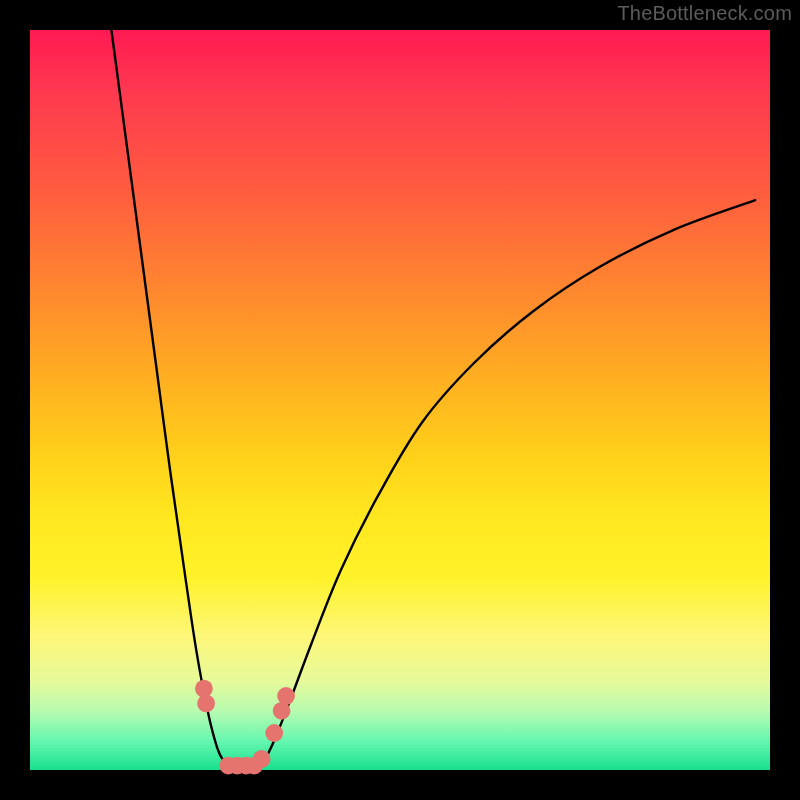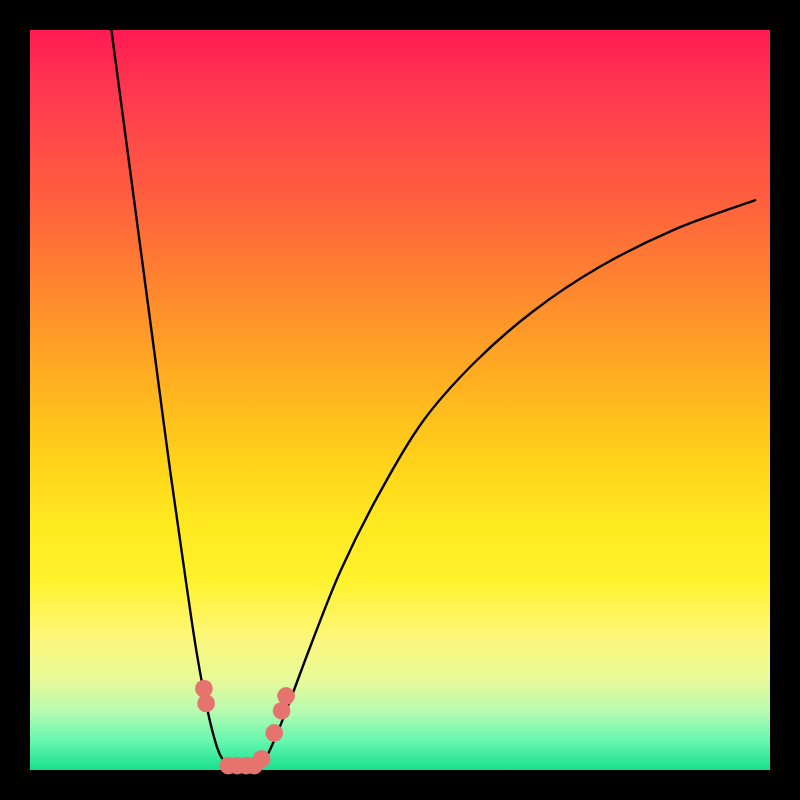--- a/index.html
+++ b/index.html
@@ -55,20 +55,21 @@
     top: 0;
     width: 740px;
     height: 740px;
     overflow: visible;
   }
 </style>
 </head>
 <body>
 
 <div class="frame">
+  <div class="watermark">TheBottleneck.com</div>
 
   <div class="plot-area">
     <svg class="curves" viewBox="0 0 740 740" preserveAspectRatio="none">
       <g id="series-group">
           <path d="M 81.4 0 C 84.06400000000001 19.98, 90.872 71.03999999999999, 96.2 111 C 101.528 150.96, 105.672 182.04000000000002, 111 222 C 116.328 261.96, 120.47200000000001 293.03999999999996, 125.80000000000001 332.99999999999994 C 131.12800000000001 372.9599999999999, 135.272 405.37199999999996, 140.6 444 C 145.928 482.62800000000004, 150.738 515.6320000000001, 155.4 547.6 C 160.062 579.568, 162.504 597.624, 166.5 621.6 C 170.496 645.576, 173.8704 663.4839999999999, 177.6 680.8 C 181.3296 698.116, 184.1564 708.4759999999999, 187.22 717.8 C 190.2836 727.124, 192.3556 728.604, 194.62 732.6 C 196.8844 736.596, 198.8676 738.668, 199.8 740" fill="none" stroke="#000" stroke-width="2.4" stroke-linecap="round"></path>
           <path d="M 225.7 740 C 227.03199999999998 738.668, 229.76999999999998 737.928, 233.1 732.6 C 236.43 727.272, 239.538 721.056, 244.20000000000002 710.4 C 248.86200000000002 699.7439999999999, 252.34 690.716, 259 673.4 C 265.65999999999997 656.084, 271.876 638.176, 281.2 614.2 C 290.524 590.224, 298.812 566.84, 310.8 540.2 C 322.788 513.5600000000001, 333.14799999999997 492.84, 347.79999999999995 466.2 C 362.45199999999994 439.56, 374.884 416.17600000000004, 392.20000000000005 392.20000000000005 C 409.5160000000001 368.22400000000005, 424.02 352.97999999999996, 444 332.99999999999994 C 463.98 313.0199999999999, 480.55600000000004 298.51599999999996, 503.20000000000005 281.2 C 525.844 263.884, 544.4920000000001 251.45199999999994, 569.8000000000001 236.79999999999995 C 595.1080000000001 222.14799999999997, 615.828 211.78800000000007, 643.8 199.80000000000007 C 671.7719999999999 187.81200000000007, 710.5479999999999 175.52799999999996, 725.1999999999999 170.19999999999993" fill="none" stroke="#000" stroke-width="2.4" stroke-linecap="round"></path>
           <path d="M 199.8 740 C 201.3984 740, 205.61639999999997 740, 208.67999999999998 740 C 211.7436 740, 213.75639999999999 740, 216.82 740 C 219.8836 740, 224.1016 740, 225.7 740" fill="none" stroke="#000" stroke-width="2.4" stroke-linecap="round"></path>
         </g>
       <g id="marker-group">
           <circle cx="173.89999999999998" cy="658.6" r="8.88" fill="#e5746f"></circle>

